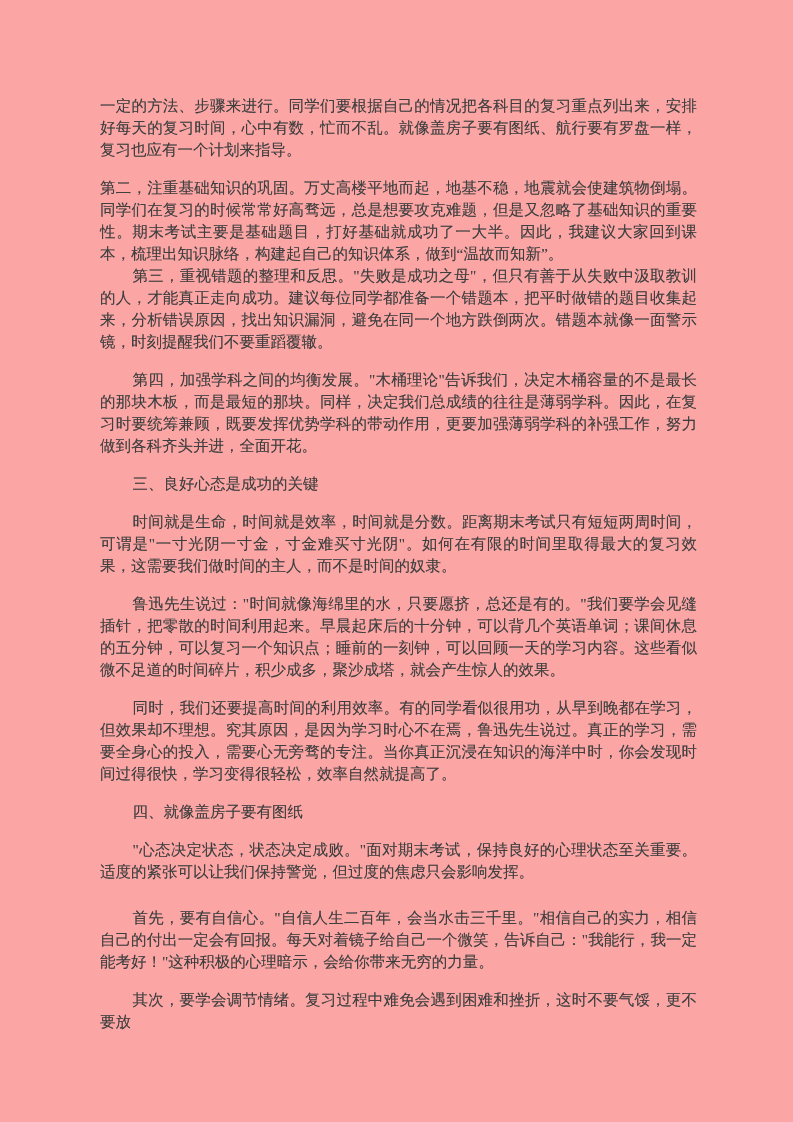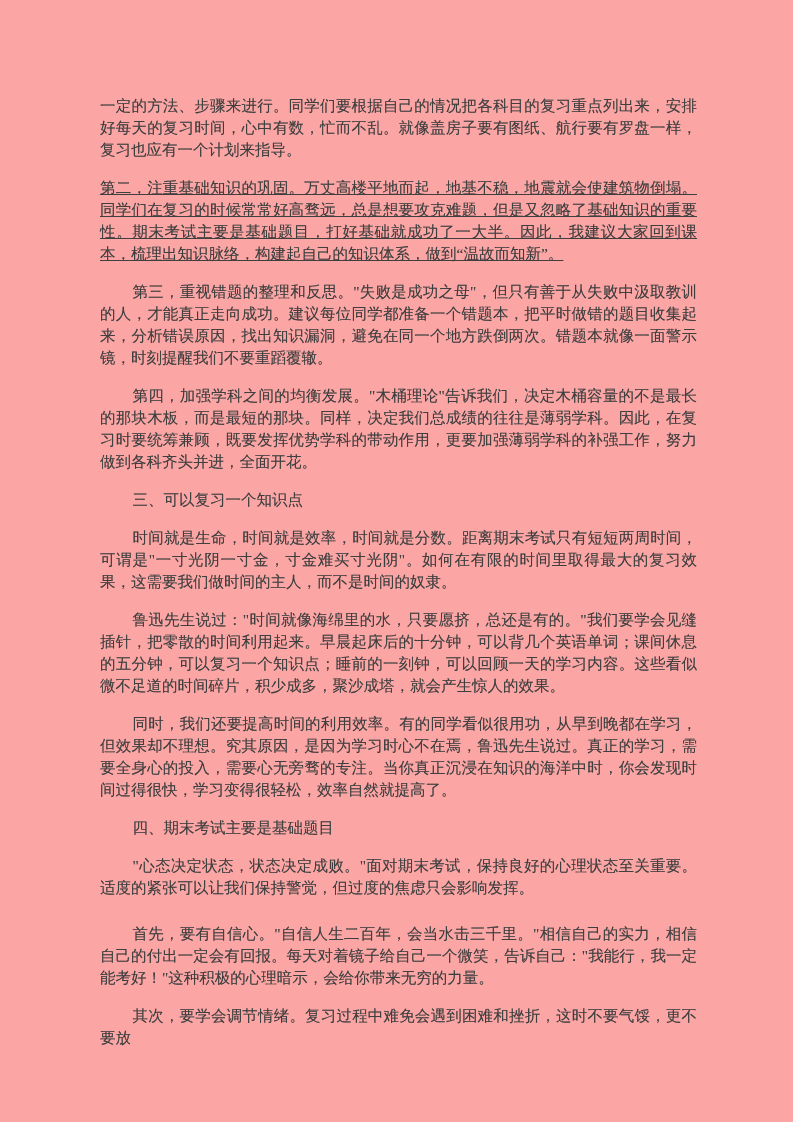--- a/index.html
+++ b/index.html
@@ -29,42 +29,41 @@
   }
   .doc p {
     margin: 0 0 16px 0;
     padding: 0;
   }
   .doc p.indent {
     text-indent: 2.1em;
   }
   
   .doc p:nth-child(2) {
-    margin-bottom: 16px;
-    text-decoration: underline;
+    margin-bottom: 0;
   }
   
   .doc p:nth-child(10) {
     margin-bottom: 24px;
   }
   .doc p:last-child {
     margin-bottom: 0;
   }
 </style>
 </head>
 <body>
 
 <div class="page">
   <div class="doc">
       <p class="flush">一定的方法、步骤来进行。同学们要根据自己的情况把各科目的复习重点列出来，安排好每天的复习时间，心中有数，忙而不乱。就像盖房子要有图纸、航行要有罗盘一样，复习也应有一个计划来指导。</p>
       <p class="flush">第二，注重基础知识的巩固。万丈高楼平地而起，地基不稳，地震就会使建筑物倒塌。同学们在复习的时候常常好高骛远，总是想要攻克难题，但是又忽略了基础知识的重要性。期末考试主要是基础题目，打好基础就成功了一大半。因此，我建议大家回到课本，梳理出知识脉络，构建起自己的知识体系，做到“温故而知新”。</p>
       <p class="indent">第三，重视错题的整理和反思。"失败是成功之母"，但只有善于从失败中汲取教训的人，才能真正走向成功。建议每位同学都准备一个错题本，把平时做错的题目收集起来，分析错误原因，找出知识漏洞，避免在同一个地方跌倒两次。错题本就像一面警示镜，时刻提醒我们不要重蹈覆辙。</p>
       <p class="indent">第四，加强学科之间的均衡发展。"木桶理论"告诉我们，决定木桶容量的不是最长的那块木板，而是最短的那块。同样，决定我们总成绩的往往是薄弱学科。因此，在复习时要统筹兼顾，既要发挥优势学科的带动作用，更要加强薄弱学科的补强工作，努力做到各科齐头并进，全面开花。</p>
-      <p class="indent">三、可以复习一个知识点</p>
+      <p class="indent">三、良好心态是成功的关键</p>
       <p class="indent">时间就是生命，时间就是效率，时间就是分数。距离期末考试只有短短两周时间，可谓是"一寸光阴一寸金，寸金难买寸光阴"。如何在有限的时间里取得最大的复习效果，这需要我们做时间的主人，而不是时间的奴隶。</p>
       <p class="indent">鲁迅先生说过："时间就像海绵里的水，只要愿挤，总还是有的。"我们要学会见缝插针，把零散的时间利用起来。早晨起床后的十分钟，可以背几个英语单词；课间休息的五分钟，可以复习一个知识点；睡前的一刻钟，可以回顾一天的学习内容。这些看似微不足道的时间碎片，积少成多，聚沙成塔，就会产生惊人的效果。</p>
       <p class="indent">同时，我们还要提高时间的利用效率。有的同学看似很用功，从早到晚都在学习，但效果却不理想。究其原因，是因为学习时心不在焉，鲁迅先生说过。真正的学习，需要全身心的投入，需要心无旁骛的专注。当你真正沉浸在知识的海洋中时，你会发现时间过得很快，学习变得很轻松，效率自然就提高了。</p>
-      <p class="indent">四、期末考试主要是基础题目</p>
+      <p class="indent">四、就像盖房子要有图纸</p>
       <p class="indent">"心态决定状态，状态决定成败。"面对期末考试，保持良好的心理状态至关重要。适度的紧张可以让我们保持警觉，但过度的焦虑只会影响发挥。</p>
       <p class="indent">首先，要有自信心。"自信人生二百年，会当水击三千里。"相信自己的实力，相信自己的付出一定会有回报。每天对着镜子给自己一个微笑，告诉自己："我能行，我一定能考好！"这种积极的心理暗示，会给你带来无穷的力量。</p>
       <p class="indent">其次，要学会调节情绪。复习过程中难免会遇到困难和挫折，这时不要气馁，更不要放</p>
     </div>
 </div>
 
 </body></html>

